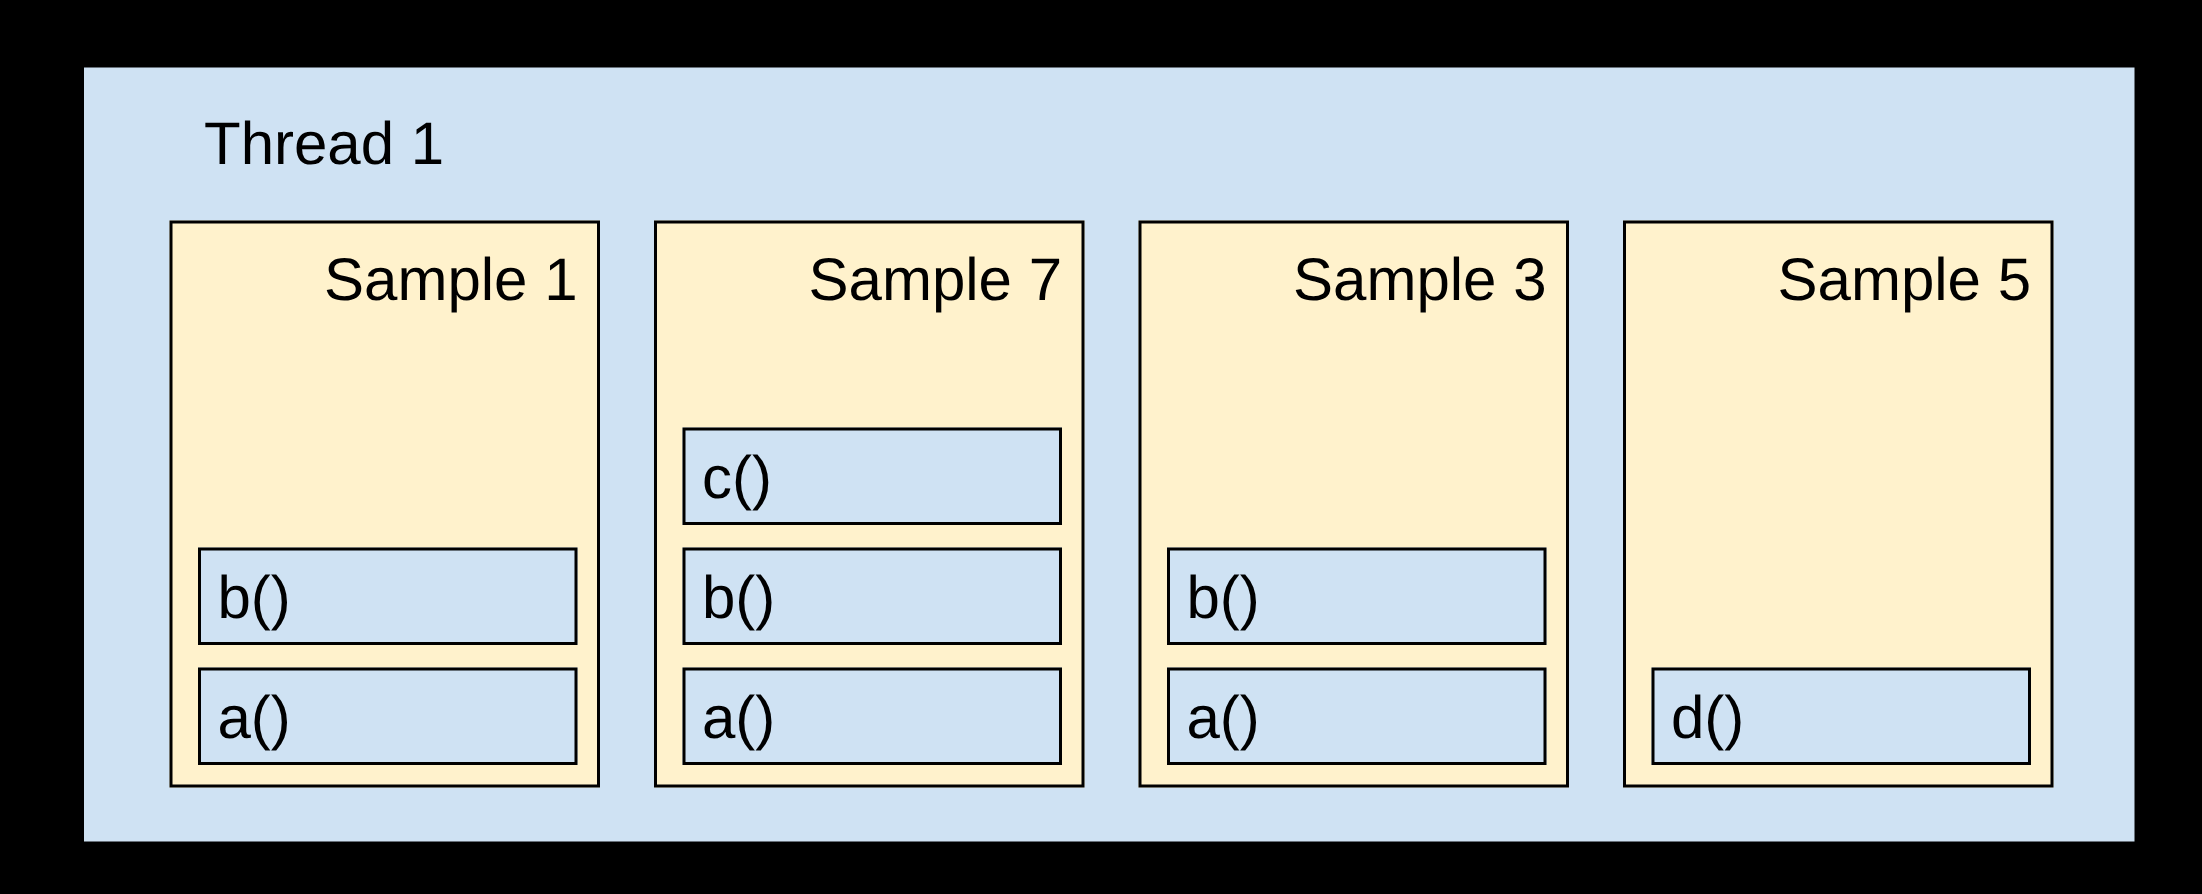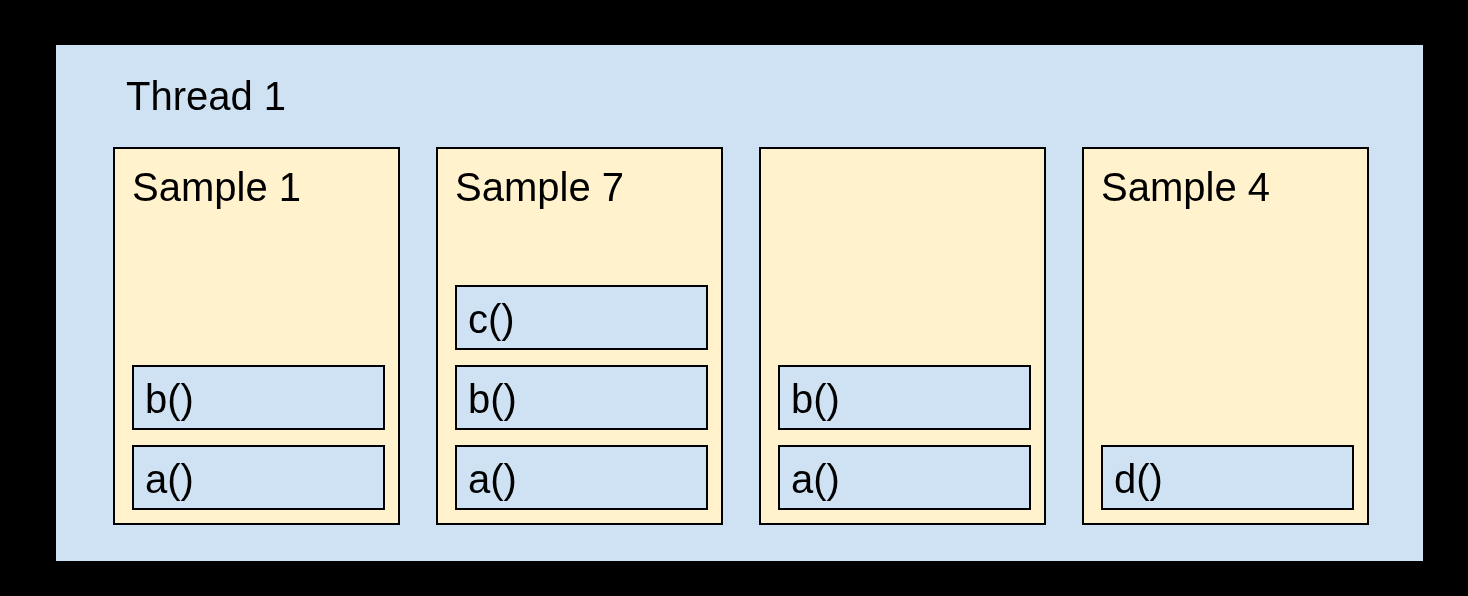--- a/index.html
+++ b/index.html
@@ -18,33 +18,34 @@
   .thread {
     position: absolute;
     left: 56px;
     top: 45px;
     width: 1367px;
     height: 516px;
     background: #cfe2f3;
   }
   .thread-title {
     position: absolute;
-    left: 70px;
+    left: 80px;
     top: 28px;
     font-size: 40px;
     line-height: 1.15;
     white-space: nowrap;
     text-align: right;
   }
   .cards {
     position: absolute;
     left: 57px;
     top: 102px;
     display: flex;
     gap: 36px;
+    text-align: right;
   }
   .card {
     box-sizing: border-box;
     width: 287px;
     height: 378px;
     background: #fff2cc;
     border: 2px solid #000000;
     display: flex;
     flex-direction: column;
     padding: 0 13px 13px 17px;
@@ -90,25 +91,26 @@
 
     <div class="card">
       <div class="card-title">Sample 7</div>
       <div class="spacer"></div>
       <div class="frame">c()</div>
       <div class="frame">b()</div>
       <div class="frame">a()</div>
     </div>
 
     <div class="card">
+      <div class="card-title">Sample 3</div>
       <div class="spacer"></div>
       <div class="frame">b()</div>
       <div class="frame">a()</div>
     </div>
 
     <div class="card">
-      <div class="card-title">Sample 4</div>
+      <div class="card-title">Sample 5</div>
       <div class="spacer"></div>
       <div class="frame">d()</div>
     </div>
 
   </div>
 </div>
 
 </body></html>

